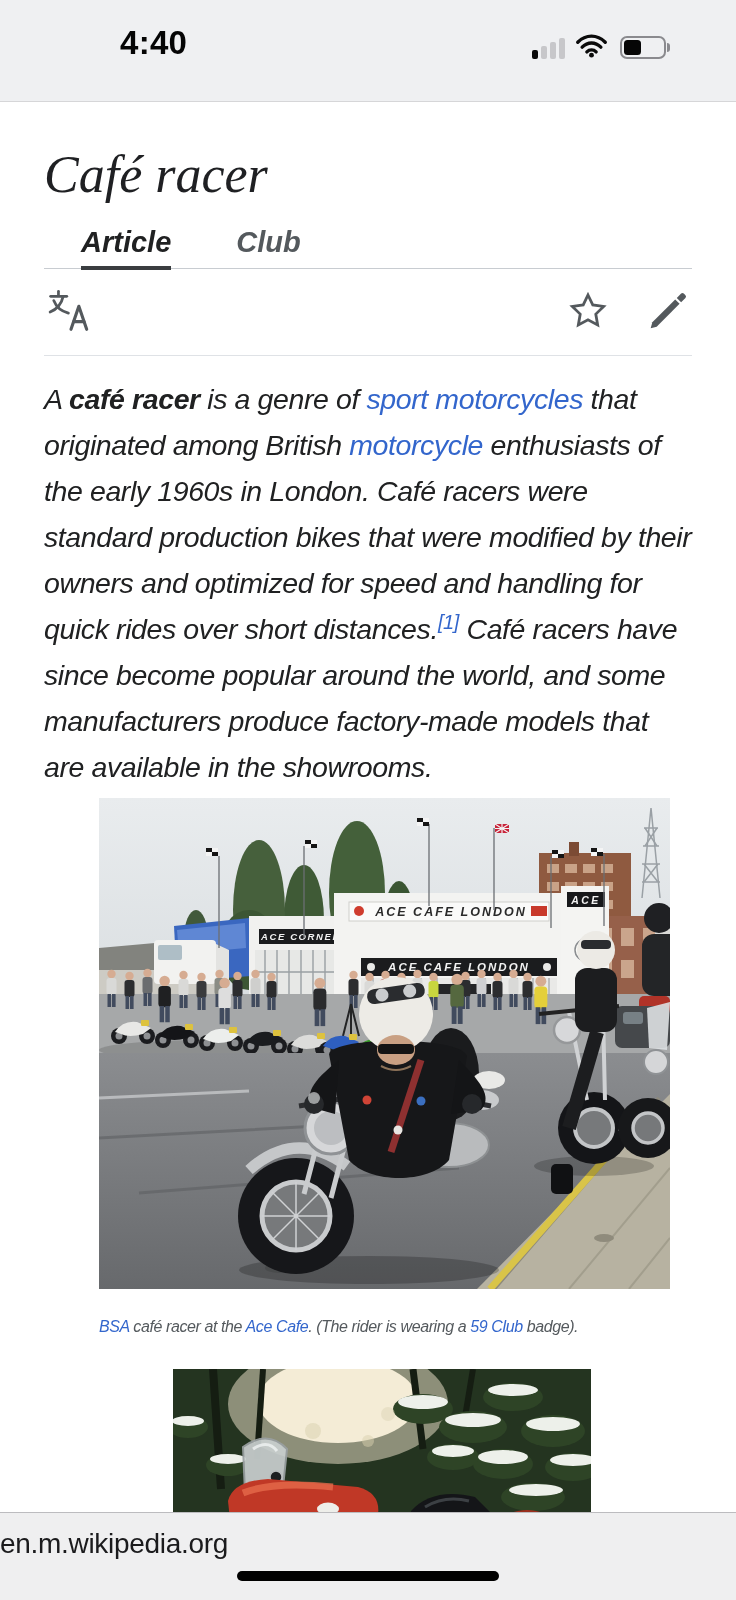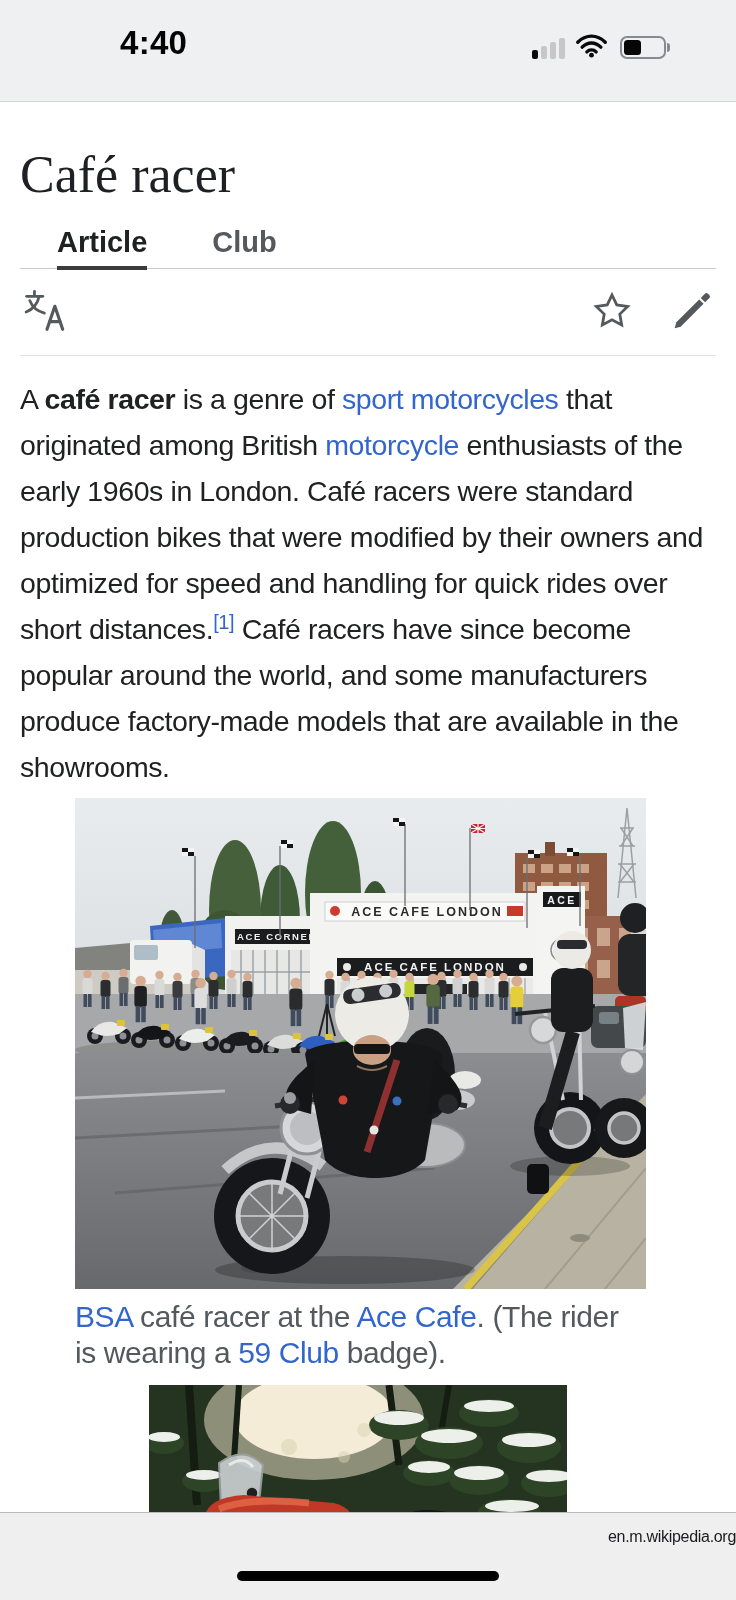--- a/index.html
+++ b/index.html
@@ -11,47 +11,47 @@
   .status-icons{position:absolute;right:66px;top:33px;display:flex;align-items:center;gap:10px;}
   .signal{display:flex;align-items:flex-end;gap:3px;height:22px;}
   .signal .bar{width:6px;border-radius:2px;background:#c7c7ca;}
   .signal .bar.filled{background:#0a0a0a;}
   .battery{display:flex;align-items:center;margin-left:2px;}
   .battery-body{width:46px;height:23px;border:2px solid #8a8a8e;border-radius:7px;box-sizing:border-box;padding:2px;}
   .battery-fill{width:17px;height:100%;background:#060606;border-radius:3.5px;}
   .battery-nub{width:3px;height:9px;background:#8a8a8e;border-radius:0 3px 3px 0;margin-left:1px;}
 
   
-  .content{padding:0 20px;}
+  .content{padding:0 44px;font-style:italic;}
   h1.page-title{margin:46px 0 0;font-family:"Liberation Serif","DejaVu Serif",serif;font-weight:400;
     font-size:52px;line-height:54px;color:#1f2023;}
   .tab-strip{display:flex;gap:28px;margin-top:22px;border-bottom:1px solid #c8ccd1;}
   .tab{position:relative;font-size:29px;font-weight:600;line-height:36px;padding-bottom:8px;color:#54595d;cursor:pointer;margin-left:37px;}
   .tab.active{color:#202122;}
   .tab.active::after{content:"";position:absolute;left:0;right:0;bottom:-2px;height:4px;background:#3a3d40;}
   .toolbar{display:flex;justify-content:space-between;align-items:center;padding:20px 4px 22px;border-bottom:1px solid #dfe2e6;}
   .toolbar-right{display:flex;gap:40px;align-items:center;}
   .icon-btn{display:block;cursor:pointer;background:none;border:none;padding:0;line-height:0;}
 
   .lead{margin:20px 0 8px;font-size:28.5px;line-height:46px;letter-spacing:-0.4px;color:#202122;}
   .seg-bold{font-weight:700;}
   a.seg-link{color:#3366cc;text-decoration:none;}
   a.seg-ref{color:#3366cc;text-decoration:none;font-size:20px;vertical-align:super;line-height:0;}
 
   figure{margin:0;}
   .figure-ace{margin-left:55px;width:571px;}
   .figure-ace svg{display:block;width:571px;height:491px;background:#dfe3e6;}
-  figcaption{padding-top:10px;font-size:30px;line-height:36px;letter-spacing:-0.4px;color:#54595d;}
+  figcaption{padding-top:10px;font-size:16px;line-height:56px;letter-spacing:-0.4px;color:#54595d;}
   .figure-snow{margin:14px 0 0 129px;width:418px;}
   .figure-snow svg{display:block;width:418px;height:160px;background:#243420;}
 
   
   .bottom-bar{position:fixed;left:0;bottom:0;width:736px;height:88px;background:#efeff0;
     border-top:1px solid #bcbcbf;z-index:20;box-sizing:border-box;}
-  .url{text-align:right;margin-top:15px;font-size:16px;letter-spacing:-0.3px;color:#1b1b1d;}
+  .url{text-align:left;margin-top:15px;font-size:28px;letter-spacing:-0.3px;color:#1b1b1d;}
   .home-indicator{position:absolute;left:237px;top:58px;width:262px;height:10px;border-radius:5px;background:#000;}
 
   svg text{font-family:"Liberation Sans","DejaVu Sans",sans-serif;}
 </style>
 </head>
 <body>
 
 <div class="status-bar">
   <div class="time">4:40</div>
   <div class="status-icons">

